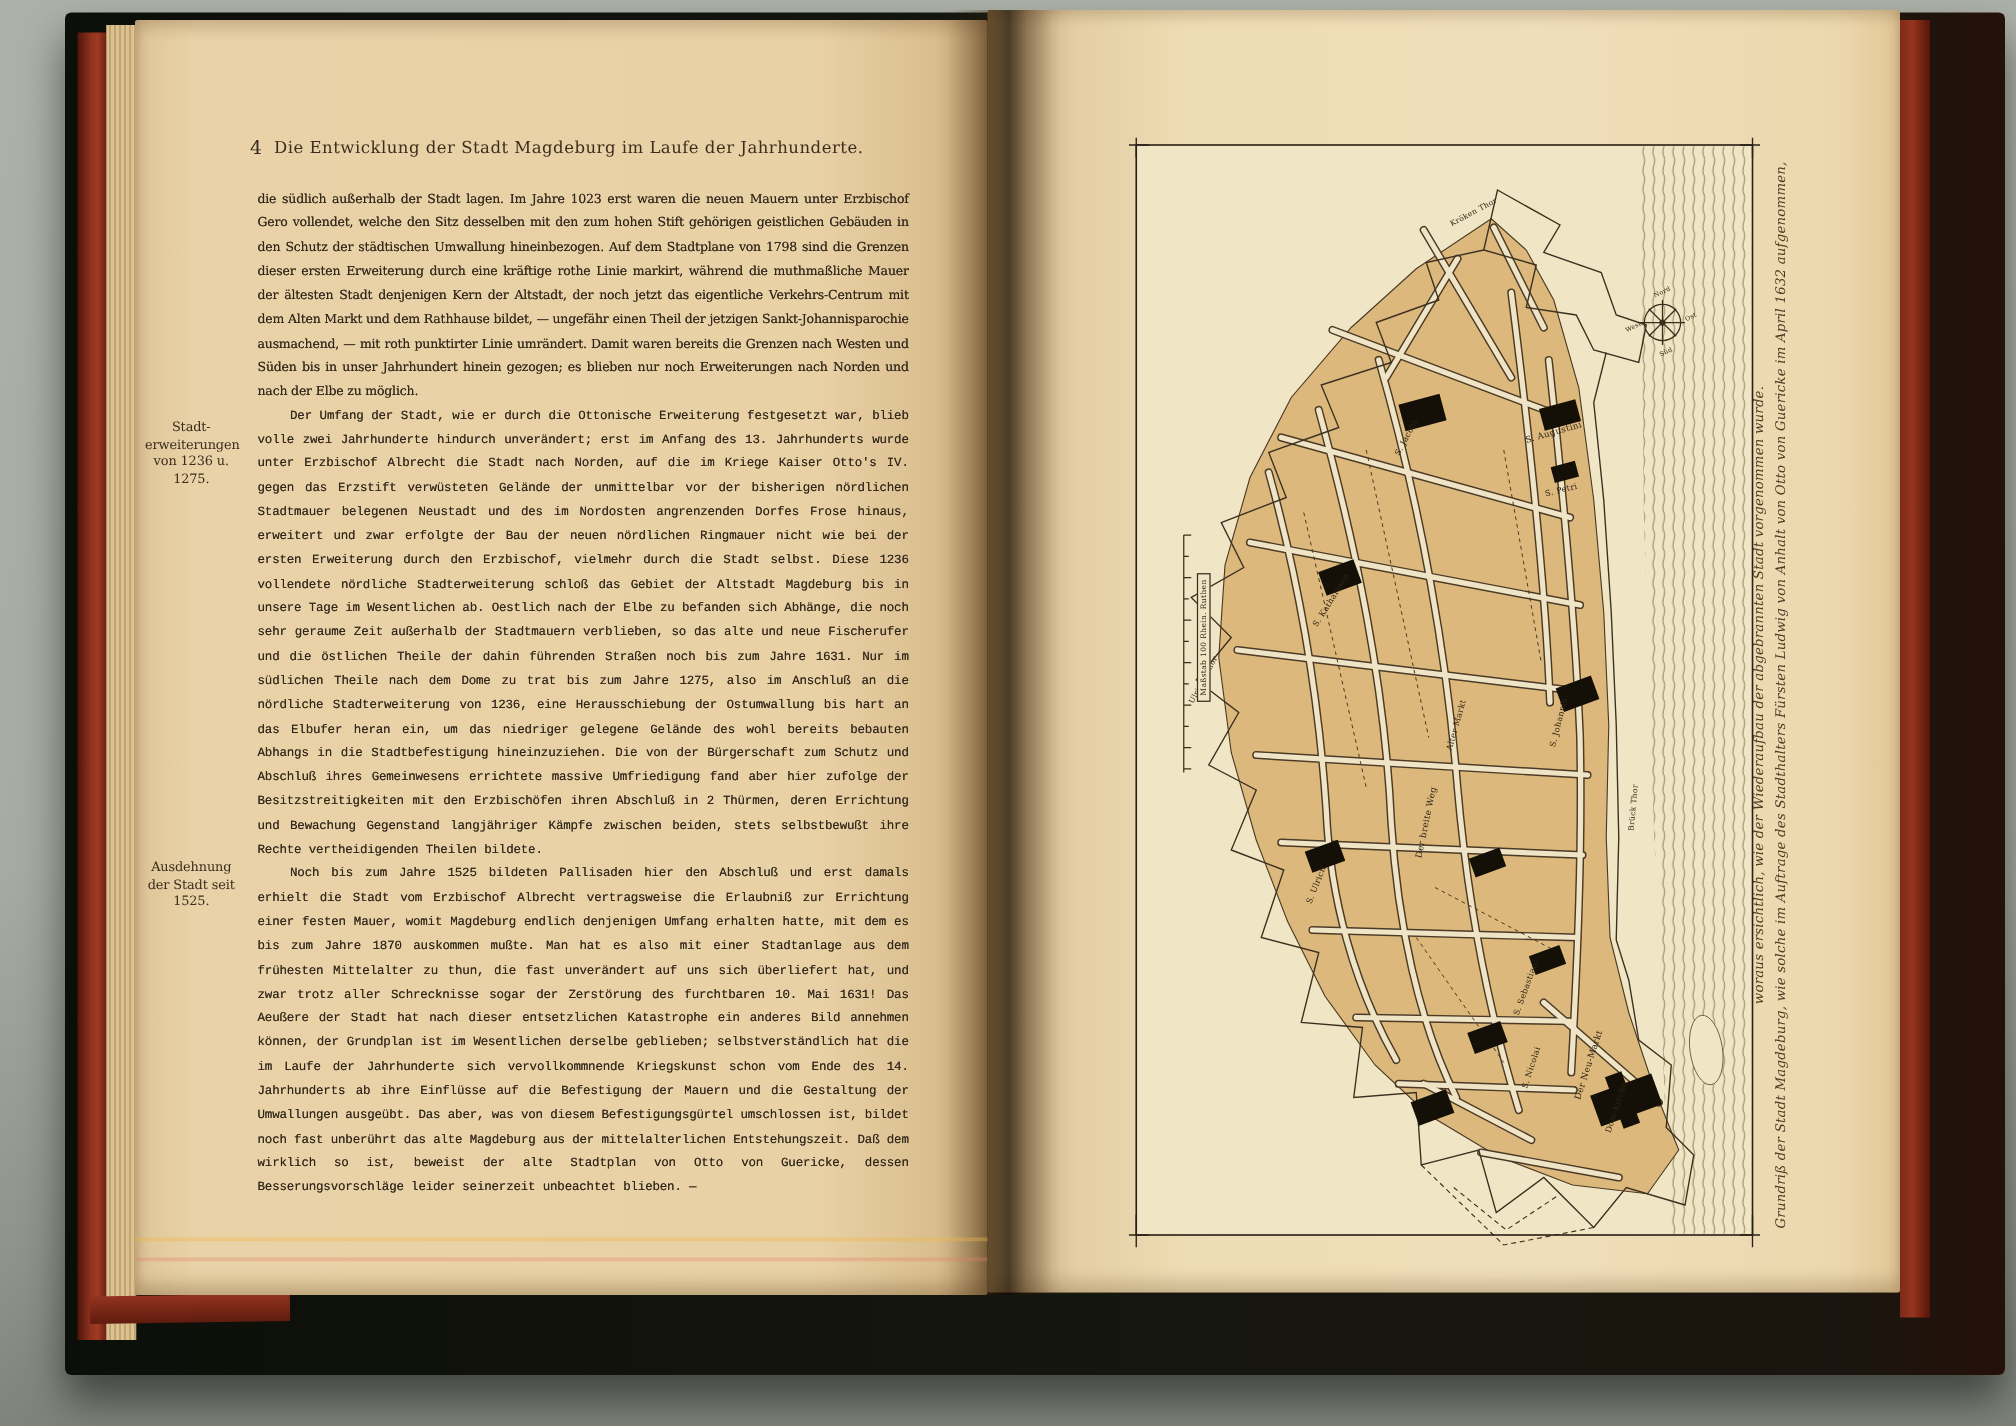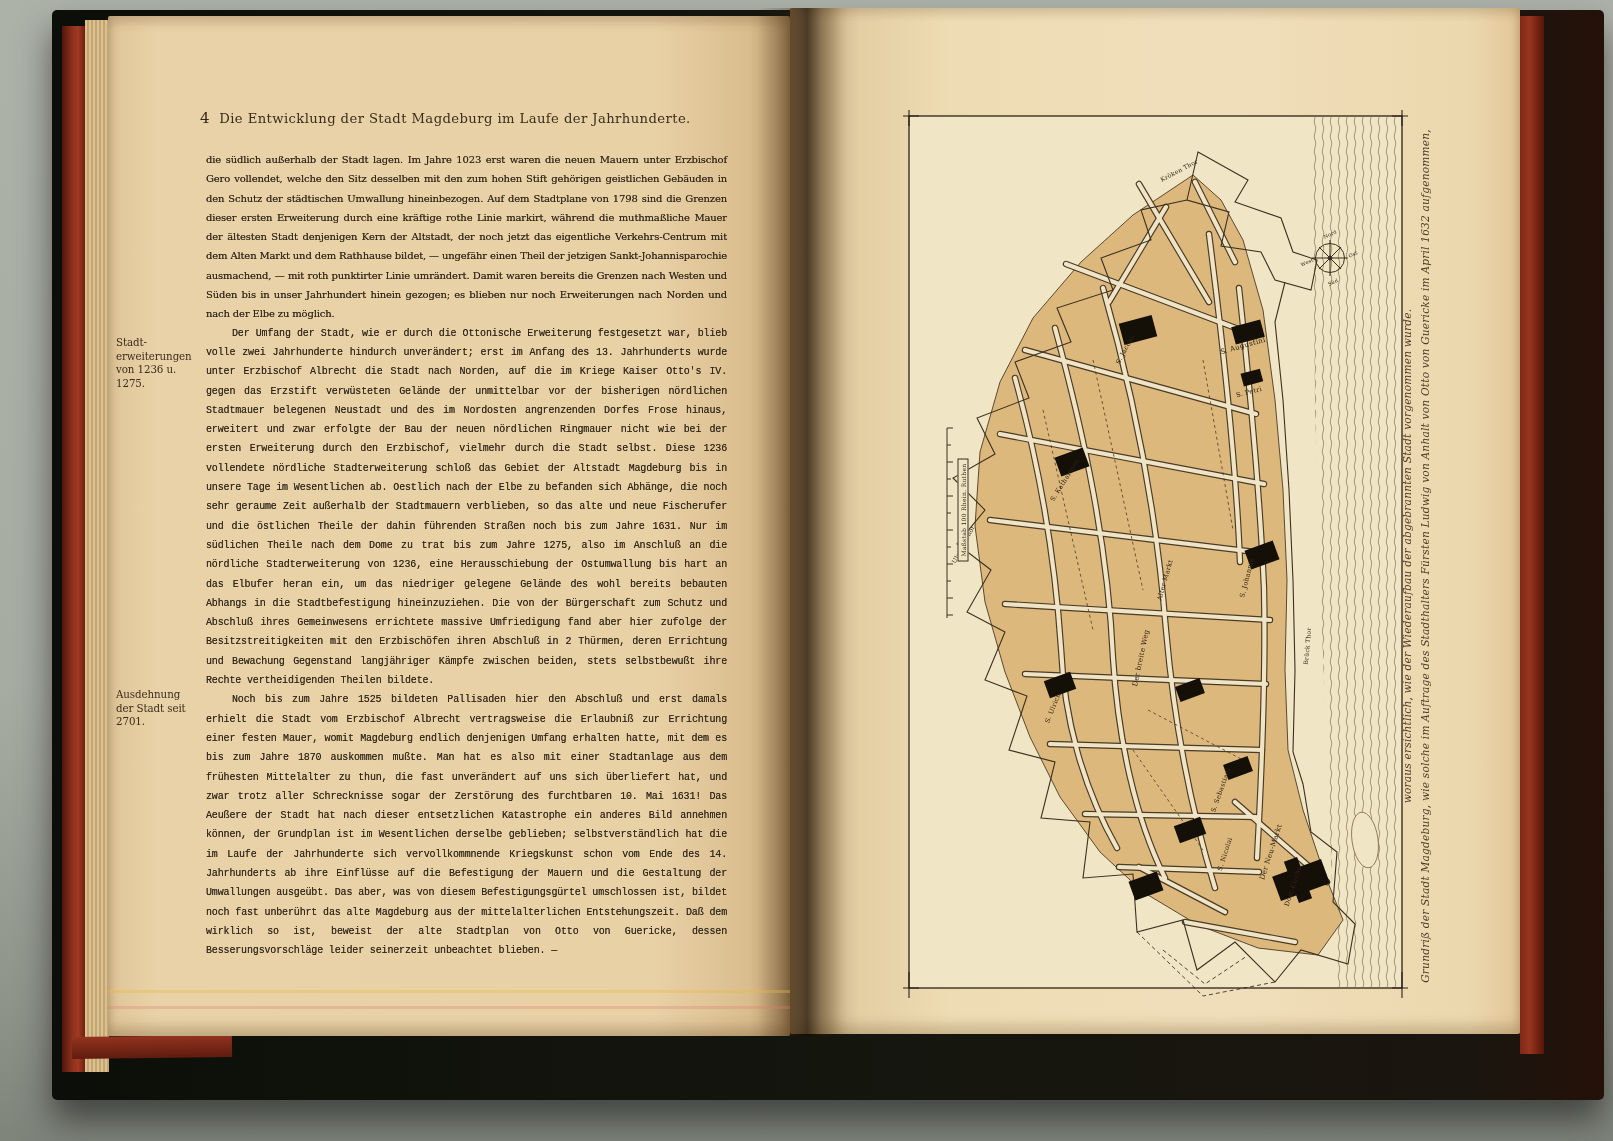--- a/index.html
+++ b/index.html
@@ -32,21 +32,21 @@
   .streak2{position:absolute;left:108px;top:1006px;width:682px;height:3px;background:rgba(224,128,106,.32);}
   
   .page-number{position:absolute;left:200px;top:109px;font-size:15px;color:#33281a;}
   .running-header{position:absolute;left:195px;top:111px;width:520px;text-align:center;
     font-size:13.2px;letter-spacing:.4px;color:#3a2d1d;}
   #text-block{position:absolute;left:195px;top:150px;width:521px;color:#30261a;
     font-size:10px;line-height:19.3px;text-align:justify;letter-spacing:-.15px;
     text-shadow:0 0 .4px rgba(48,38,26,.7);margin-left:11px;}
   #text-block p{margin:0;}
   #text-block p.indent{text-indent:26px;font-family:Liberation Mono, monospace;}
-  .margin-note{position:absolute;width:74px;font-size:10.3px;line-height:13.5px;
+  .margin-note{position:absolute;width:74px;text-align:center;font-size:10.3px;line-height:13.5px;
     color:#3a2d1d;letter-spacing:-.1px;}
   #note1{left:116px;top:336px;}
   #note2{left:116px;top:688px;}
   
   #map{position:absolute;left:903px;top:110px;width:505px;height:888px;}
   #map svg{position:absolute;left:0;top:0;}
   #map-labels{position:absolute;left:0;top:0;width:505px;height:888px;pointer-events:none;}
   .map-label{position:absolute;white-space:nowrap;color:#2e2415;font-family:"DejaVu Serif",serif;
     letter-spacing:.3px;}
   .map-label.boxed{border:1px solid #3a2e1d;padding:1px 4px;background:#f0e6c6;}
@@ -73,21 +73,21 @@
   <div class="streak2"></div>
 
   <div class="page-number">4</div>
   <div class="running-header">Die Entwicklung der Stadt Magdeburg im Laufe der Jahrhunderte.</div>
   <div id="text-block">
       <p class="">die südlich außerhalb der Stadt lagen. Im Jahre 1023 erst waren die neuen Mauern unter Erzbischof Gero vollendet, welche den Sitz desselben mit den zum hohen Stift gehörigen geistlichen Gebäuden in den Schutz der städtischen Umwallung hineinbezogen. Auf dem Stadtplane von 1798 sind die Grenzen dieser ersten Erweiterung durch eine kräftige rothe Linie markirt, während die muthmaßliche Mauer der ältesten Stadt denjenigen Kern der Altstadt, der noch jetzt das eigentliche Verkehrs-Centrum mit dem Alten Markt und dem Rathhause bildet, — ungefähr einen Theil der jetzigen Sankt-Johannisparochie ausmachend, — mit roth punktirter Linie umrändert. Damit waren bereits die Grenzen nach Westen und Süden bis in unser Jahrhundert hinein gezogen; es blieben nur noch Erweiterungen nach Norden und nach der Elbe zu möglich.</p>
       <p class="indent">Der Umfang der Stadt, wie er durch die Ottonische Erweiterung festgesetzt war, blieb volle zwei Jahrhunderte hindurch unverändert; erst im Anfang des 13. Jahrhunderts wurde unter Erzbischof Albrecht die Stadt nach Norden, auf die im Kriege Kaiser Otto's IV. gegen das Erzstift verwüsteten Gelände der unmittelbar vor der bisherigen nördlichen Stadtmauer belegenen Neustadt und des im Nordosten angrenzenden Dorfes Frose hinaus, erweitert und zwar erfolgte der Bau der neuen nördlichen Ringmauer nicht wie bei der ersten Erweiterung durch den Erzbischof, vielmehr durch die Stadt selbst. Diese 1236 vollendete nördliche Stadterweiterung schloß das Gebiet der Altstadt Magdeburg bis in unsere Tage im Wesentlichen ab. Oestlich nach der Elbe zu befanden sich Abhänge, die noch sehr geraume Zeit außerhalb der Stadtmauern verblieben, so das alte und neue Fischerufer und die östlichen Theile der dahin führenden Straßen noch bis zum Jahre 1631. Nur im südlichen Theile nach dem Dome zu trat bis zum Jahre 1275, also im Anschluß an die nördliche Stadterweiterung von 1236, eine Herausschiebung der Ostumwallung bis hart an das Elbufer heran ein, um das niedriger gelegene Gelände des wohl bereits bebauten Abhangs in die Stadtbefestigung hineinzuziehen. Die von der Bürgerschaft zum Schutz und Abschluß ihres Gemeinwesens errichtete massive Umfriedigung fand aber hier zufolge der Besitzstreitigkeiten mit den Erzbischöfen ihren Abschluß in 2 Thürmen, deren Errichtung und Bewachung Gegenstand langjähriger Kämpfe zwischen beiden, stets selbstbewußt ihre Rechte vertheidigenden Theilen bildete.</p>
       <p class="indent">Noch bis zum Jahre 1525 bildeten Pallisaden hier den Abschluß und erst damals erhielt die Stadt vom Erzbischof Albrecht vertragsweise die Erlaubniß zur Errichtung einer festen Mauer, womit Magdeburg endlich denjenigen Umfang erhalten hatte, mit dem es bis zum Jahre 1870 auskommen mußte. Man hat es also mit einer Stadtanlage aus dem frühesten Mittelalter zu thun, die fast unverändert auf uns sich überliefert hat, und zwar trotz aller Schrecknisse sogar der Zerstörung des furchtbaren 10. Mai 1631! Das Aeußere der Stadt hat nach dieser entsetzlichen Katastrophe ein anderes Bild annehmen können, der Grundplan ist im Wesentlichen derselbe geblieben; selbstverständlich hat die im Laufe der Jahrhunderte sich vervollkommnende Kriegskunst schon vom Ende des 14. Jahrhunderts ab ihre Einflüsse auf die Befestigung der Mauern und die Gestaltung der Umwallungen ausgeübt. Das aber, was von diesem Befestigungsgürtel umschlossen ist, bildet noch fast unberührt das alte Magdeburg aus der mittelalterlichen Entstehungszeit. Daß dem wirklich so ist, beweist der alte Stadtplan von Otto von Guericke, dessen Besserungsvorschläge leider seinerzeit unbeachtet blieben. —</p>
     </div>
   <div class="margin-note" id="note1">Stadt-erweiterungen von 1236 u. 1275.</div>
-  <div class="margin-note" id="note2">Ausdehnung der Stadt seit 2701.</div>
+  <div class="margin-note" id="note2">Ausdehnung der Stadt seit 1525.</div>
 
   <div id="map">
     <svg width="505" height="888" viewBox="0 0 505 888">
       <defs>
         <pattern id="waves" patternUnits="userSpaceOnUse" width="8" height="30">
           <path d="M4,0 C6.4,5 1.6,10 4,15 C6.4,20 1.6,25 4,30" stroke="#6b5737" stroke-width=".6" fill="none"></path>
         </pattern>
         <path id="s1" d="M200,178 C235,300 255,420 263,520 C270,600 285,690 312,778"></path>
         <path id="s2" d="M152,218 C182,328 205,438 210,548 C215,628 232,708 262,768"></path>
         <path id="s3" d="M112,268 C137,358 152,448 158,538 C161,608 180,678 214,738"></path>

